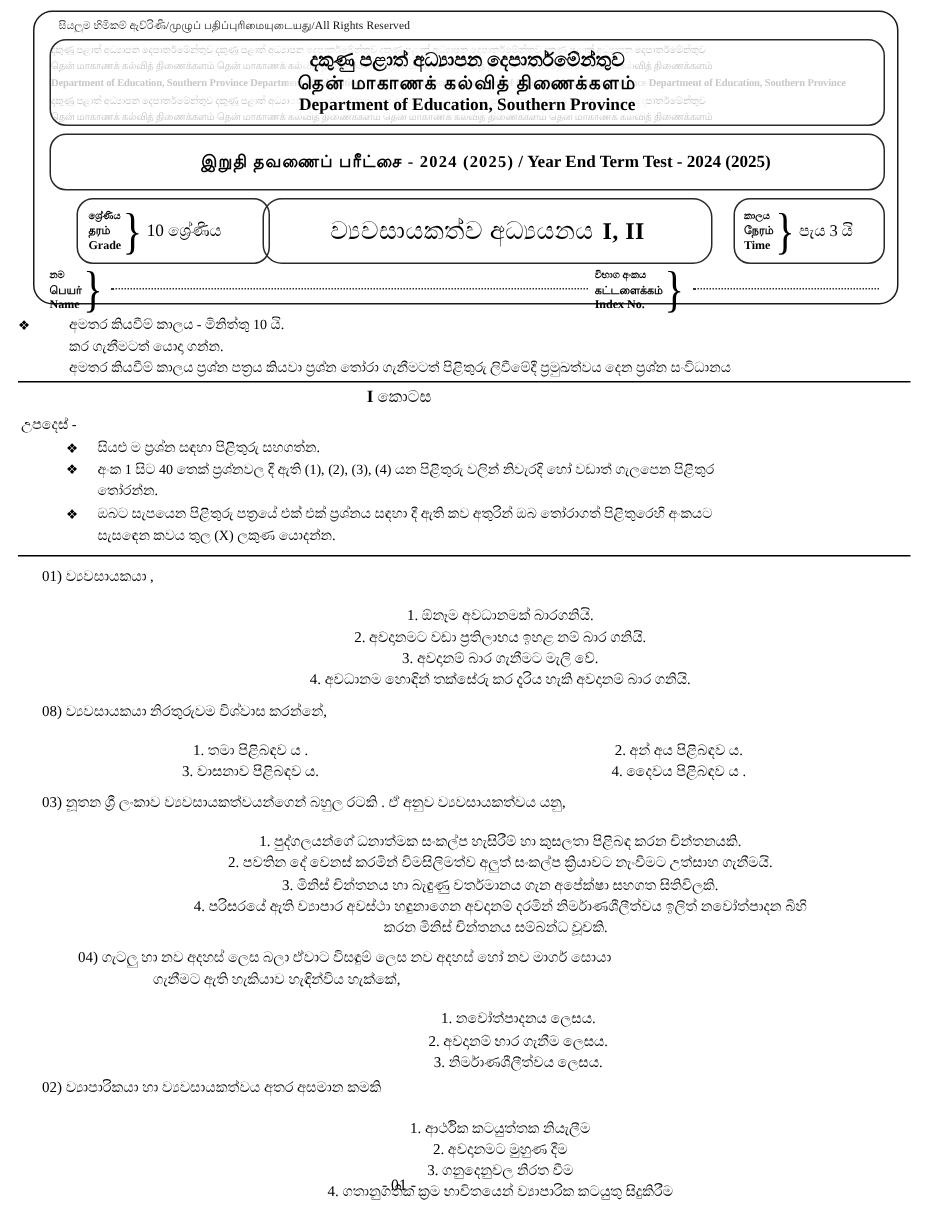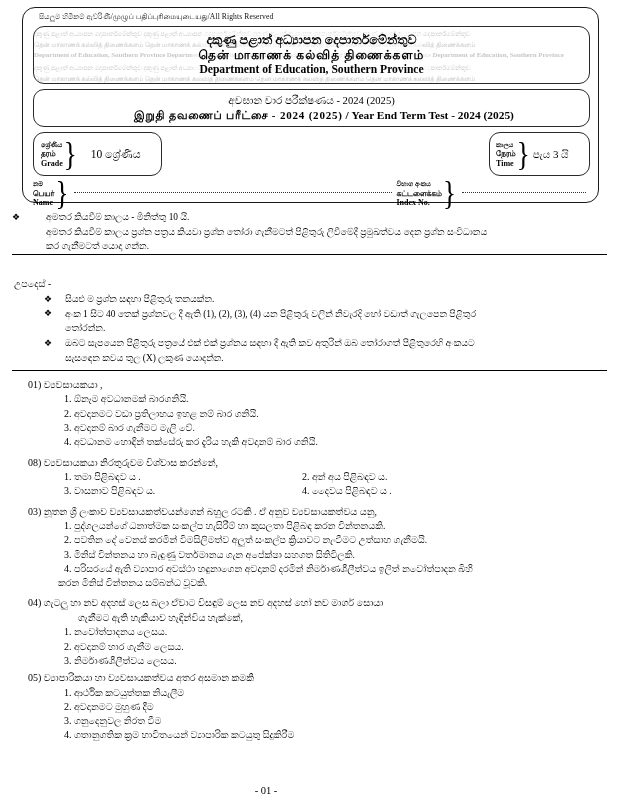--- a/index.html
+++ b/index.html
@@ -138,21 +138,21 @@
   .exam-ta-row .ta { letter-spacing: 0.8px; }
   .exam-ta-row .en {
     font-family: "Liberation Serif", serif;
     font-size: 11.4px;
     font-weight: bold;
   }
 
   
   .grade-box {
     position: absolute;
-    left: 10px;
+    left: 28px;
     top: 124px;
     width: 129px;
     height: 44px;
     border: 1.1px solid #2a2a2a;
     border-radius: 11px;
     display: flex;
     align-items: center;
     padding-left: 7px;
   }
   .triple-label {
@@ -170,21 +170,20 @@
     font-size: 27px;
     font-weight: 300;
     margin-left: 1px;
     margin-right: 3px;
     line-height: 1;
     transform: scaleY(1.25);
   }
   .grade-val {
     font-size: 11px;
     white-space: nowrap;
-    margin-left: 11px;
   }
   .grade-val .num { font-family: "Liberation Serif", serif; font-size: 11.5px; }
 
   .subject-box {
     position: absolute;
     left: 152px;
     top: 124px;
     width: 300px;
     height: 44px;
     border: 1.2px solid #2a2a2a;
@@ -320,21 +319,22 @@
     font-size: 9.7px;
     line-height: 14.4px;
     padding-left: 28px;
     text-indent: -28px;
     margin-left: 28px;
     padding-right: 14px;
   }
   .q-stem .qn { font-family: "Liberation Serif", serif; font-size: 10px; }
   .q-opts {
     margin-left: 64px;
-    margin-top: 0px;
+    margin-top: 12px;
+    text-align: center;
   }
   .opt {
     font-size: 9.6px;
     line-height: 14.3px;
     padding-right: 16px;
   }
   .opt .on { font-family: "Liberation Serif", serif; font-size: 10px; }
   .q-opts.two-col {
     display: grid;
     grid-template-columns: 222px 1fr;
@@ -372,41 +372,45 @@
 
       </div>
       <div class="dept-titles">
         <div class="dept-si">දකුණු පළාත් අධ්‍යාපන දෙපාර්තමේන්තුව</div>
         <div class="dept-ta">தென் மாகாணக் கல்வித் திணைக்களம்</div>
         <div class="dept-en">Department of Education, Southern Province</div>
       </div>
     </div>
 
     <div class="exam-box">
-      <div class="exam-si">අවසාන වාර පරීක්ෂණය - 2024 (2025)</div>
       <div class="exam-ta-row">
         <span class="ta">இறுதி தவணைப் பரீட்சை - 2024  (2025)</span>
         <span class="en">/</span>
         <span class="en">Year End Term Test - 2024 (2025)</span>
       </div>
     </div>
 
     <div class="grade-box">
       <div class="triple-label">
         <span class="l-si">ශ්‍රේණිය</span>
         <span class="l-ta">தரம்</span>
         <span class="l-en">Grade</span>
       </div>
       <div class="brace">}</div>
       <div class="grade-val">
         <span class="num">10</span>
         <span>ශ්‍රේණිය</span>
       </div>
     </div>
 
+    <div class="subject-box">
+      <div class="subject-text">
+        <span>ව්‍යවසායකත්ව අධ්‍යයනය</span><span class="roman">I, II</span>
+      </div>
+    </div>
 
     <div class="time-box">
       <div class="triple-label">
         <span class="l-si">කාලය</span>
         <span class="l-ta">நேரம்</span>
         <span class="l-en">Time</span>
       </div>
       <div class="brace">}</div>
       <div class="time-val">
         <span>පැය</span>
@@ -435,34 +439,38 @@
       </div>
       <div class="dots idx"></div>
     </div>
 
   </div>
 
   <div class="instr-top">
     <span class="diamond">❖</span>
     <div class="body">
       <div><span>අමතර කියවීම් කාලය - මිනිත්තු </span><span class="num">10</span><span> යි.</span></div>
+      <div>කර ගැනීමටත් යොදා ගන්න.</div>
       <div>අමතර කියවීම් කාලය ප්‍රශ්න පත්‍රය කියවා ප්‍රශ්න තෝරා ගැනීමටත් පිළිතුරු ලිවීමේදී ප්‍රමුඛත්වය දෙන ප්‍රශ්න සංවිධානය</div>
-      <div>කර ගැනීමටත් යොදා ගන්න.</div>
     </div>
   </div>
 
   <div class="hr-thin" style="top:254px;"></div>
 
+  <div class="part-heading" style="top:259px;">
+    <span class="roman">I</span>
+    <span>කොටස</span>
+  </div>
 
   <div class="instr-label" style="top:278px;">උපදෙස් -</div>
 
   <div class="bullets" style="top:292px;">
     <div class="bullet">
       <span class="dm">❖</span>
-      <span>සියළු ම ප්‍රශ්න සඳහා පිළිතුරු තනයක්න.</span>
+      <span>සියළු ම ප්‍රශ්න සඳහා පිළිතුරු සහගත්න.</span>
     </div>
     <div class="bullet">
       <span class="dm">❖</span>
       <span>අංක 1 සිට 40 තෙක් ප්‍රශ්නවල දී ඇති (1), (2), (3), (4) යන පිළිතුරු වලින් නිවැරදි හෝ වඩාත් ගැලපෙන පිළිතුර</span>
       <div>තෝරන්න.</div>
     </div>
     <div class="bullet">
       <span class="dm">❖</span>
       <span>ඔබට සැපයෙන පිළිතුරු පත්‍රයේ එක් එක් ප්‍රශ්නය සඳහා දී ඇති කව අතුරින් ඔබ තෝරාගත් පිළිතුරෙහි අංකයට</span>
       <div>සැසඳෙන කවය තුල (X) ලකුණ යොදන්න.</div>
@@ -506,36 +514,36 @@
       </div>
       <div class="q-opts">
         <div class="opt"><span class="on">1.</span> <span>පුද්ගලයන්ගේ ධනාත්මක සංකල්ප හැසිරීම් හා කුසලතා පිළිබඳ කරන චින්තනයකි.</span></div>
         <div class="opt"><span class="on">2.</span> <span>පවතින දේ වෙනස් කරමින් විමසිලිමත්ව අලුත් සංකල්ප ක්‍රියාවට නැංවීමට උත්සාහ   ගැනීමයි.</span></div>
         <div class="opt"><span class="on">3.</span> <span>මිනිස් චින්තනය හා බැඳුණු වර්තමානය ගැන අපේක්ෂා සහගත සිතිවිලකි.</span></div>
         <div class="opt"><span class="on">4.</span> <span>පරිසරයේ ඇති ව්‍යාපාර අවස්ථා හඳුනාගෙන අවදානම් දරමින් නිර්මාණශීලීත්වය  ඉලිත් නවෝත්පාදන බිහි</span></div>
         <div class="opt wrap" style="margin-left:-6px;"><span>කරන මිනිස් චින්තනය සම්බන්ධ වූවකි.</span></div>
       </div>
     </div>
 
-    <div class="q" style="margin-top:6px;">
+    <div class="q" style="margin-top:6px;padding-left:24px;">
       <div class="q-stem">
         <span class="qn">04)</span>
         <span>ගැටලු හා නව අදහස් ලෙස බලා ඒවාට විසඳුම් ලෙස නව අදහස් හෝ නව මාර්ග සොයා</span>
       </div>
       <div class="q-stem" style="text-indent:0; margin-left:50px;font-family:Liberation Serif, serif;">ගැනීමට ඇති    හැකියාව හැඳින්විය හැක්කේ,</div>
       <div class="q-opts">
         <div class="opt"><span class="on">1.</span> <span>නවෝත්පාදනය ලෙසය.</span></div>
         <div class="opt"><span class="on">2.</span> <span>අවදානම් භාර ගැනීම ලෙසය.</span></div>
         <div class="opt"><span class="on">3.</span> <span>නිර්මාණශීලීත්වය ලෙසය.</span></div>
       </div>
     </div>
 
     <div class="q" style="margin-top:3px;">
       <div class="q-stem">
-        <span class="qn">05)</span>
+        <span class="qn">02)</span>
         <span>ව්‍යාපාරිකයා හා ව්‍යවසායකත්වය අතර අසමාන කමකි</span>
       </div>
       <div class="q-opts">
         <div class="opt"><span class="on">1.</span> <span>ආර්ථික කටයුත්තක නියැලීම</span></div>
         <div class="opt"><span class="on">2.</span> <span>අවදානමට මුහුණ දීම</span></div>
         <div class="opt"><span class="on">3.</span> <span>ගනුදෙනුවල නිරත වීම</span></div>
         <div class="opt"><span class="on">4.</span> <span>ගතානුගතික ක්‍රම භාවිතයෙන් ව්‍යාපාරික කටයුතු සිදුකිරීම</span></div>
       </div>
     </div>
 

